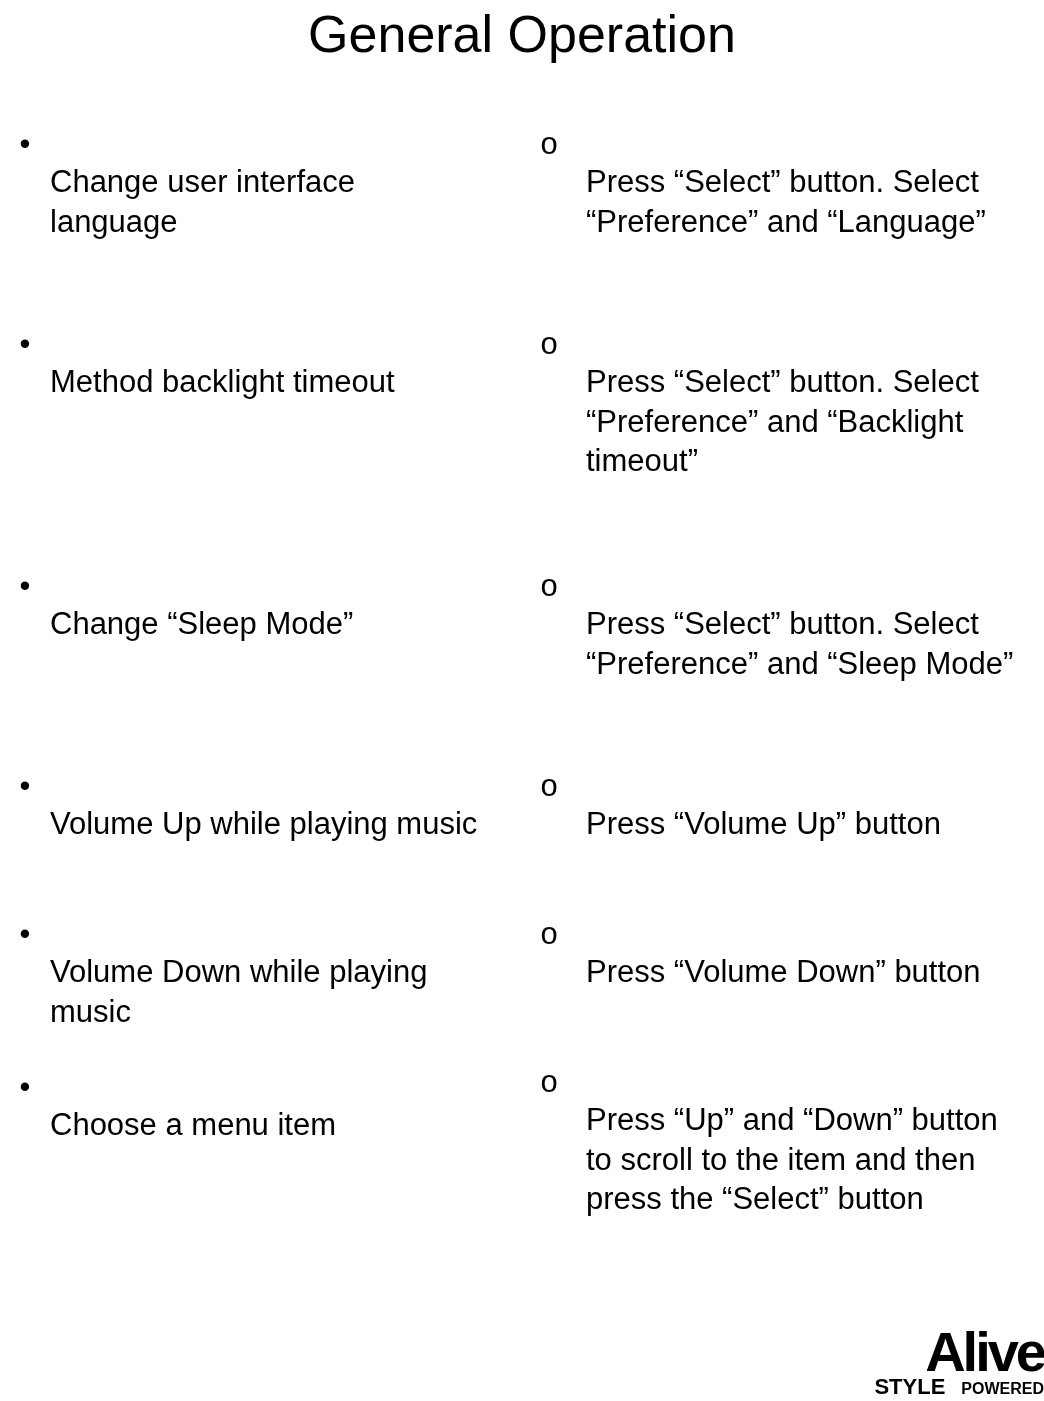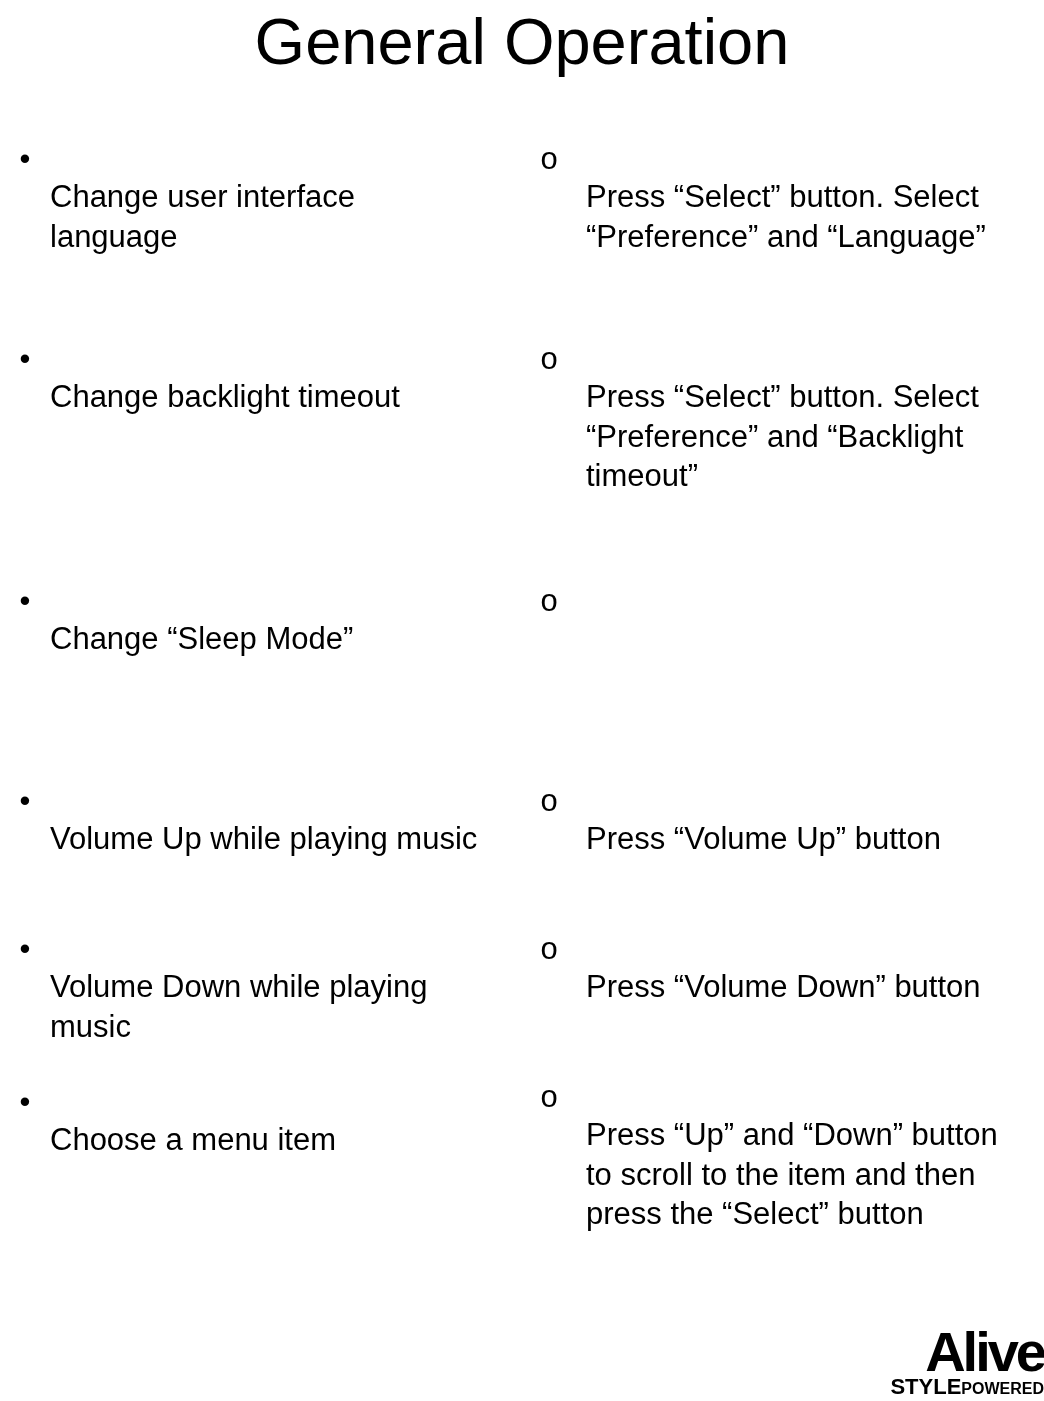--- a/index.html
+++ b/index.html
@@ -5,21 +5,21 @@
   html,body{margin:0;padding:0;background:#fff;color:#000;}
   body{
     width:1044px;
     height:1401px;
     font-family:Tahoma,Verdana,Geneva,sans-serif;
     position:relative;
     box-sizing:border-box;
   }
   .page-title{
     text-align:center;
-    font-size:65px;
+    font-size:52px;
     margin-top:4px;
     margin-bottom:60px;
     font-weight:400;
   }
   .columns{
     display:flex;
     justify-content:flex-start;
     padding-left:0px;
     gap:24px;
   }
@@ -73,21 +73,21 @@
     letter-spacing:-3px;
   }
   .footer-logo .style-line{
     font-family:Arial,Helvetica,sans-serif;
     font-weight:900;
     font-size:22px;
     letter-spacing:0px;
     display:flex;
     align-items:baseline;
     justify-content:flex-end;
-    gap:0;
+    gap:16px;
   }
   .footer-logo .powered{
     font-size:16px;
     letter-spacing:0px;
     font-weight:700;
   }
 </style>
 </head>
 <body>
 
@@ -96,21 +96,21 @@
 <div class="columns">
 
   <div class="col operation">
 
     <div class="item r0">
       <div class="mark">•</div>
       <div class="text">Change user interface language</div>
     </div>
     <div class="item r1">
       <div class="mark">•</div>
-      <div class="text">Change backlight timeout</div>
+      <div class="text">Method backlight timeout</div>
     </div>
     <div class="item r2">
       <div class="mark">•</div>
       <div class="text">Change “Sleep Mode”</div>
     </div>
     <div class="item r3">
       <div class="mark">•</div>
       <div class="text">Volume Up while playing music</div>
     </div>
     <div class="item r4">
@@ -128,20 +128,21 @@
     <div class="item r0">
       <div class="mark">o</div>
       <div class="text">Press “Select” button. Select “Preference” and “Language”</div>
     </div>
     <div class="item r1">
       <div class="mark">o</div>
       <div class="text">Press “Select” button. Select “Preference” and “Backlight timeout”</div>
     </div>
     <div class="item r2">
       <div class="mark">o</div>
+      <div class="text">Press “Select” button. Select “Preference” and “Sleep Mode”</div>
     </div>
     <div class="item r3">
       <div class="mark">o</div>
       <div class="text">Press “Volume Up” button</div>
     </div>
     <div class="item r4">
       <div class="mark">o</div>
       <div class="text">Press “Volume Down” button</div>
     </div>
     <div class="item r5">

